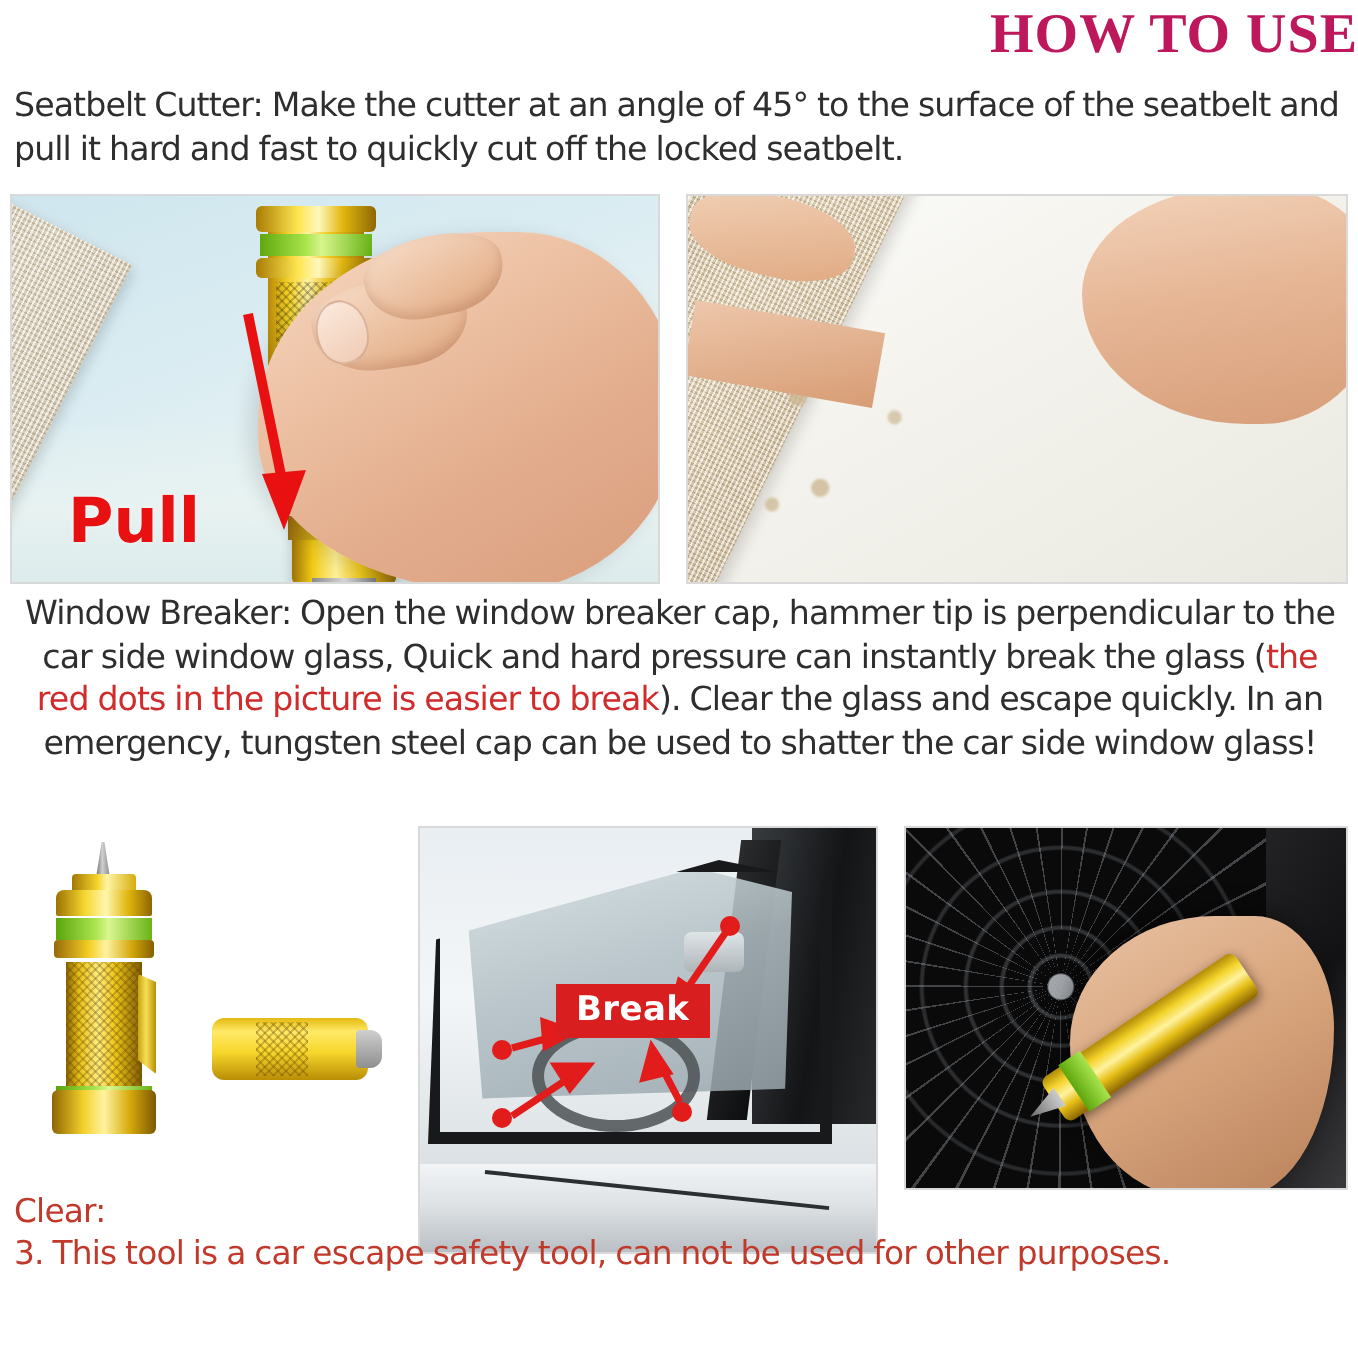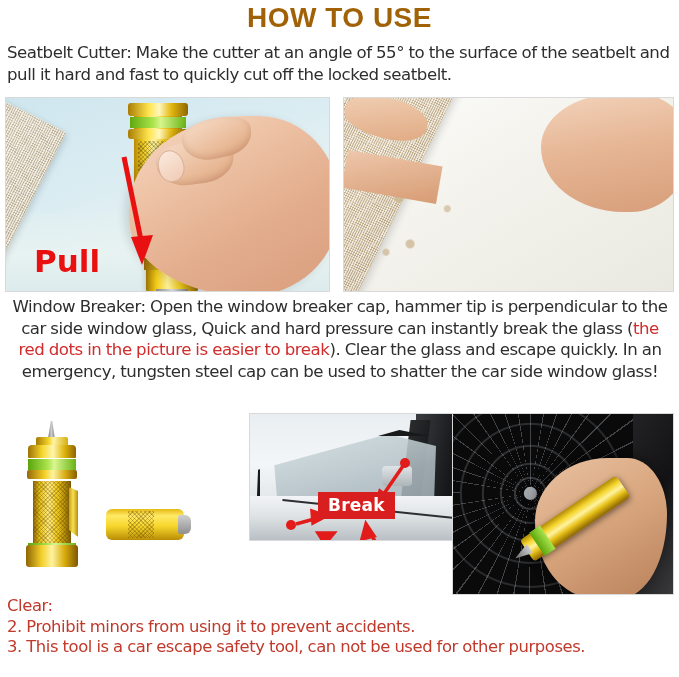--- a/index.html
+++ b/index.html
@@ -21,26 +21,26 @@
     height: 677px;
     background: #fff;
   }
 
   
   .title {
     position: absolute;
     top: 2px;
     left: 0;
     width: 679px;
-    text-align: center;
+    text-align: right;
     font-size: 28px;
     font-weight: bold;
     letter-spacing: 0.5px;
-    color: #a16207;
-    font-family: Liberation Sans, sans-serif;
+    color: #be185d;
+    font-family: Liberation Serif, serif;
   }
 
   
   .para {
     position: absolute;
     left: 7px;
     width: 666px;
     font-size: 16.6px;
     line-height: 21.5px;
     color: #2e2e2e;
@@ -250,23 +250,22 @@
       repeating-linear-gradient(-45deg, rgba(110,75,0,.3) 0 1px, transparent 1px 3px);
   }
   .tool-cap .captip {
     position: absolute; right: -5px; top: 6px; width: 13px; height: 19px;
     background: linear-gradient(180deg,#cfcfcf,#8f8f8f);
     border-radius: 2px 6px 6px 2px;
   }
 
   
   #photo-car-window {
-    left: 209px; top: 413px; width: 230px; height: 128px;
+    left: 209px; top: 413px; width: 230px; height: 214px;
     background: linear-gradient(180deg,#e9eef2 0%, #f3f6f8 40%, #cfd6da 100%);
-    margin-left: 40px;
   }
   #photo-car-window .body-panel {
     position: absolute; left: 0; bottom: 0; width: 230px; height: 44px;
     background: linear-gradient(180deg,#f2f4f6 0%,#dfe3e6 45%,#b9bfc4 100%);
   }
   #photo-car-window .body-panel:after {
     content: ""; position: absolute; left: 14%; top: 28%;
     width: 75%; height: 2px; background: #2c2f31;
     transform: rotate(6deg);
   }
@@ -363,21 +362,21 @@
     clip-path: polygon(0 50%, 100% 0, 100% 100%);
   }
 </style>
 </head>
 <body>
 
 <div class="page">
 
   <div class="title">HOW TO USE</div>
 
-  <div class="para" id="para-seatbelt">Seatbelt Cutter: Make the cutter at an angle of 55° to the surface of the seatbelt and pull it hard and fast to quickly cut off the locked seatbelt.</div>
+  <div class="para" id="para-seatbelt">Seatbelt Cutter: Make the cutter at an angle of 45° to the surface of the seatbelt and pull it hard and fast to quickly cut off the locked seatbelt.</div>
 
   <div class="photo bordered" id="photo-seatbelt-cut">
     <div class="cloth"></div>
     <div class="belt"></div>
 
     <div class="tool-top">
       <div class="flange" style="top:0px;height:13px;"></div>
       <div class="cap-band" style="top:14px;"></div>
       <div class="flange" style="top:26px;height:10px;"></div>
       <div class="knurl" style="left:4px;top:38px;width:40px;height:54px;"></div>
@@ -468,17 +467,16 @@
     <div class="shatter"></div>
     <div class="hand3"></div>
     <div class="tool3">
       <div class="gband"></div>
       <div class="tip3"></div>
     </div>
   </div>
 
   <div class="note">
     <div>Clear:</div>
-    <div>2. Prohibit minors from using it to prevent accidents.</div>
     <div>3. This tool is a car escape safety tool, can not be used for other purposes.</div>
   </div>
 
 </div>
 
 </body></html>

